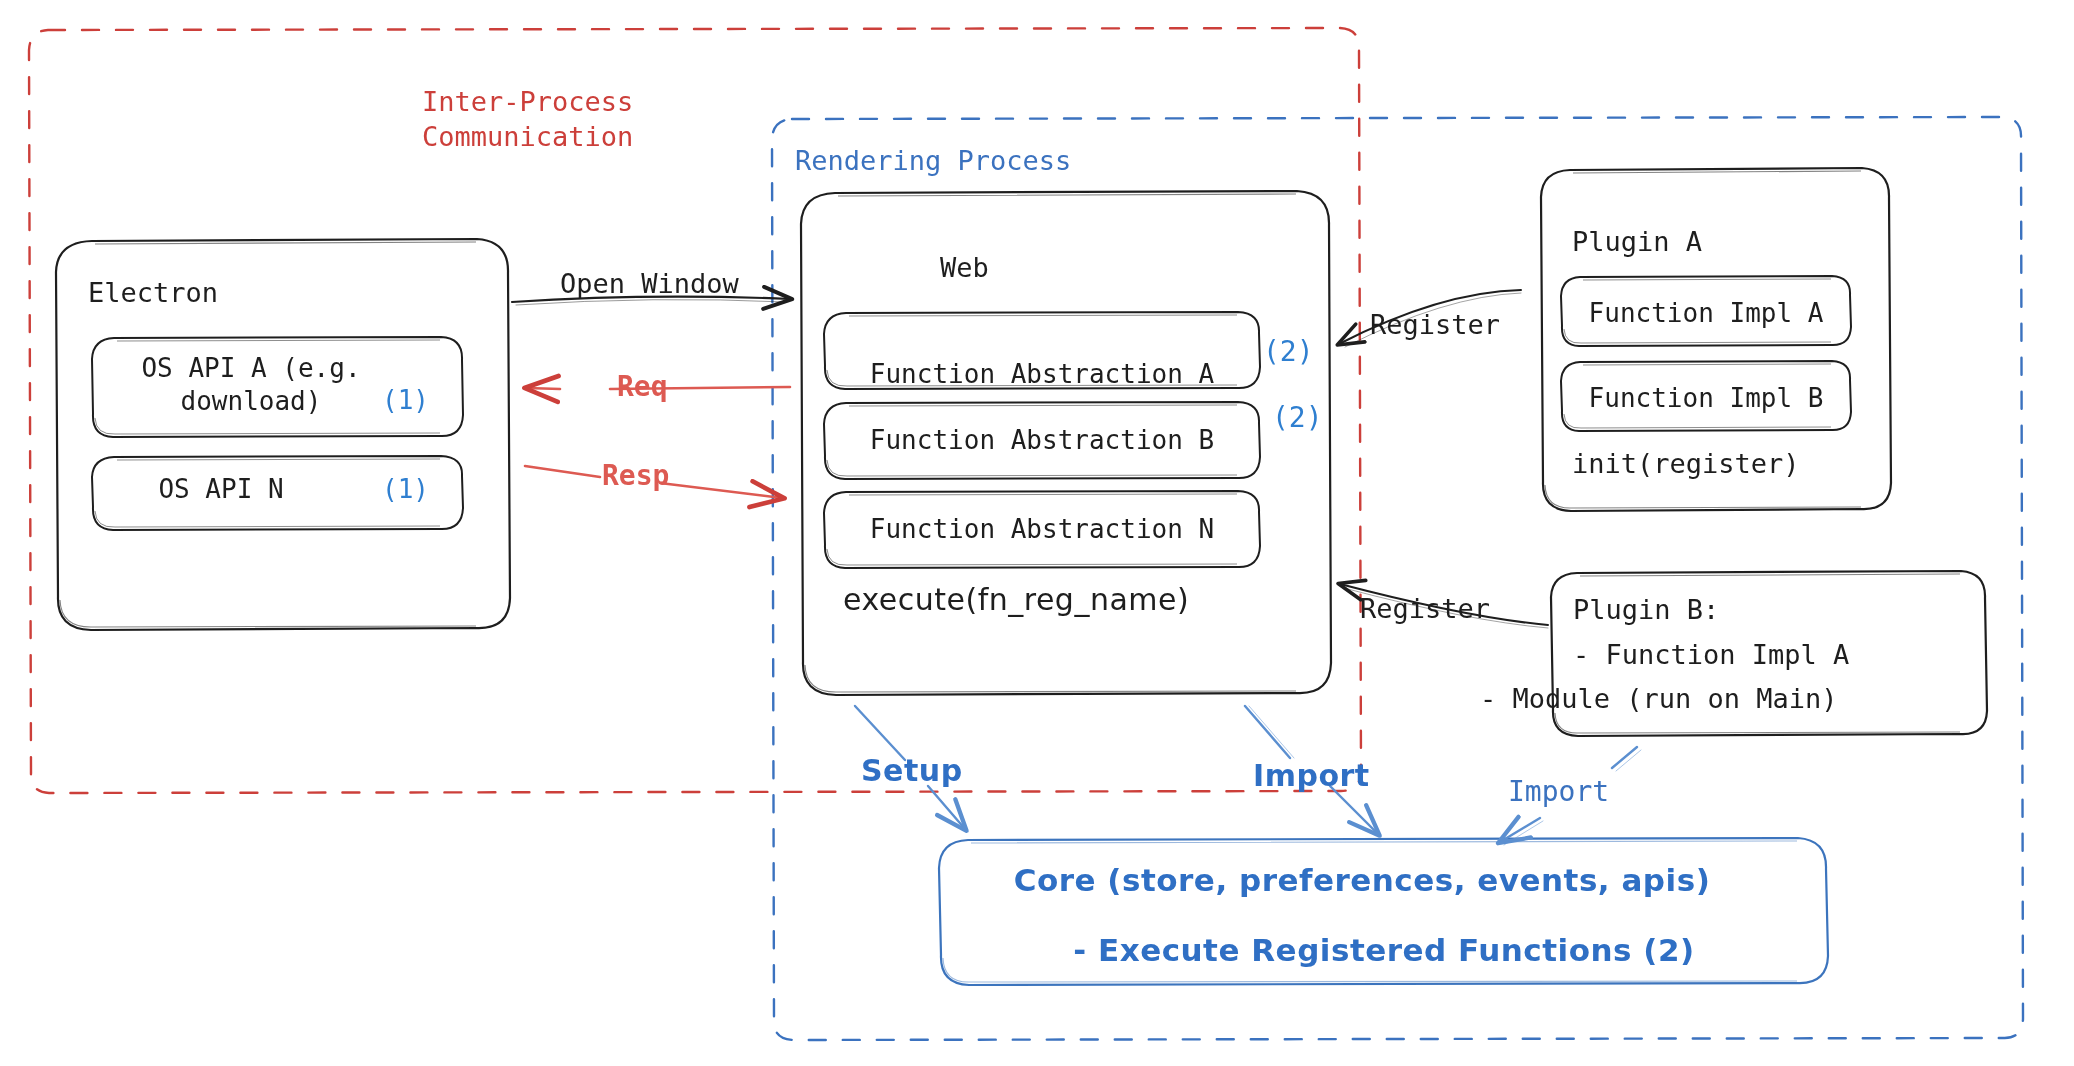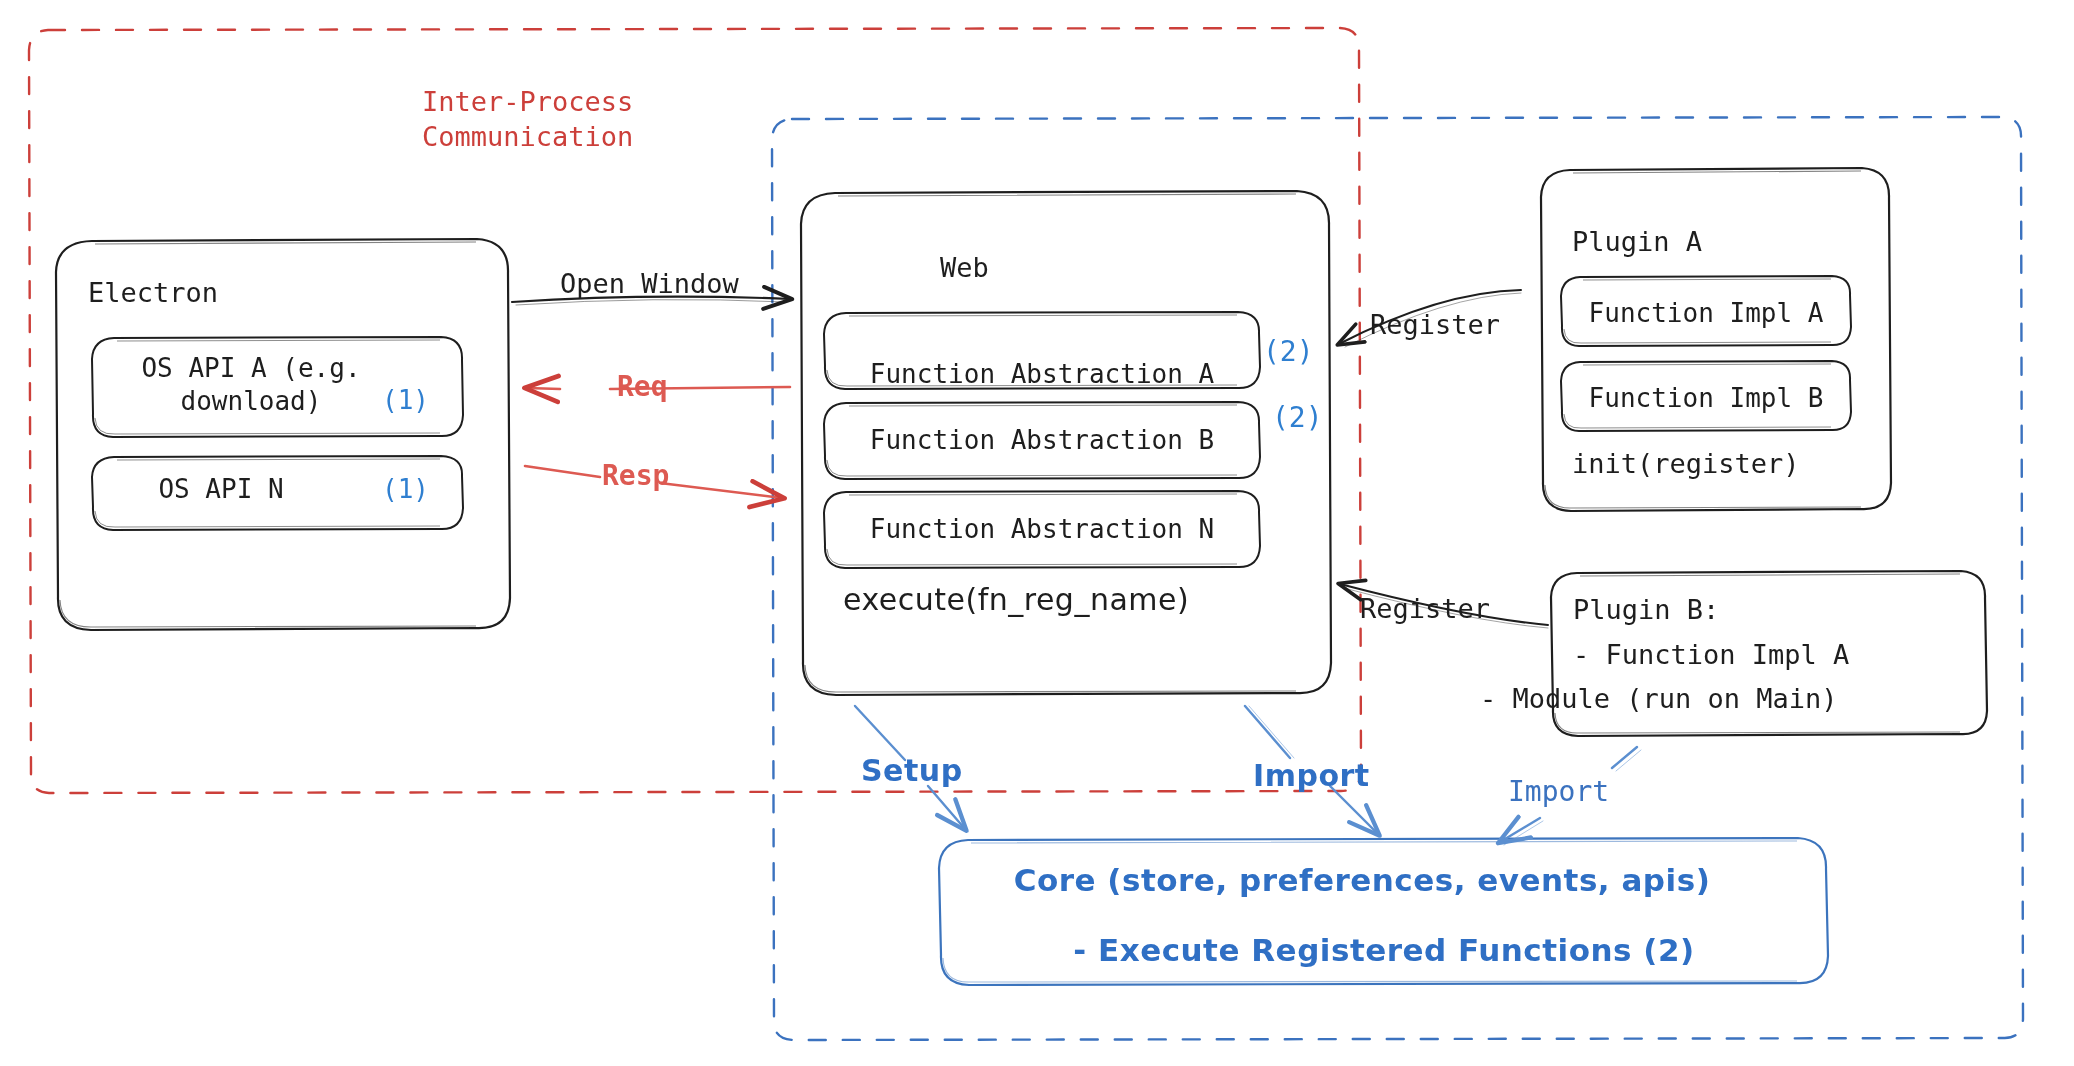--- a/index.html
+++ b/index.html
@@ -142,20 +142,21 @@
       <path d="M1637 747 L1612 768" fill="none" stroke="#5b8fd0" stroke-width="2.4" stroke-linecap="round"></path>
       <path d="M1641 750 L1616 771" fill="none" stroke="#5b8fd0" stroke-width="1" stroke-linecap="round" opacity=".5"></path>
       <path d="M1540 818 L1500 842" fill="none" stroke="#5b8fd0" stroke-width="2.4" stroke-linecap="round" marker-end="url(#ah-blue)"></path>
       <path d="M1543 821 L1504 845" fill="none" stroke="#5b8fd0" stroke-width="1" stroke-linecap="round" opacity=".5"></path>
     </g>
   </svg>
 
   <div class="lbl mono" style="left:422px;top:85px;font-size:27px;color:#cc3f3a;">Inter-Process
 Communication</div>
 
+  <div class="lbl mono" style="left:795px;top:144px;font-size:27px;color:#3b72bf;">Rendering Process</div>
 
   <div class="lbl mono" style="left:88px;top:276px;font-size:27px;color:#1e1e1e;text-align:center;">Electron</div>
 
   <div class="lbl mono ctr" style="left:101px;top:352px;width:300px;font-size:26px;color:#1e1e1e;">OS API A (e.g.
 download)</div>
   <div class="lbl mono" style="left:382px;top:384px;font-size:26px;color:#2f7fd0;">(1)</div>
 
   <div class="lbl mono ctr" style="left:96px;top:473px;width:250px;font-size:26px;color:#1e1e1e;">OS API N</div>
   <div class="lbl mono" style="left:382px;top:473px;font-size:26px;color:#2f7fd0;">(1)</div>
 

